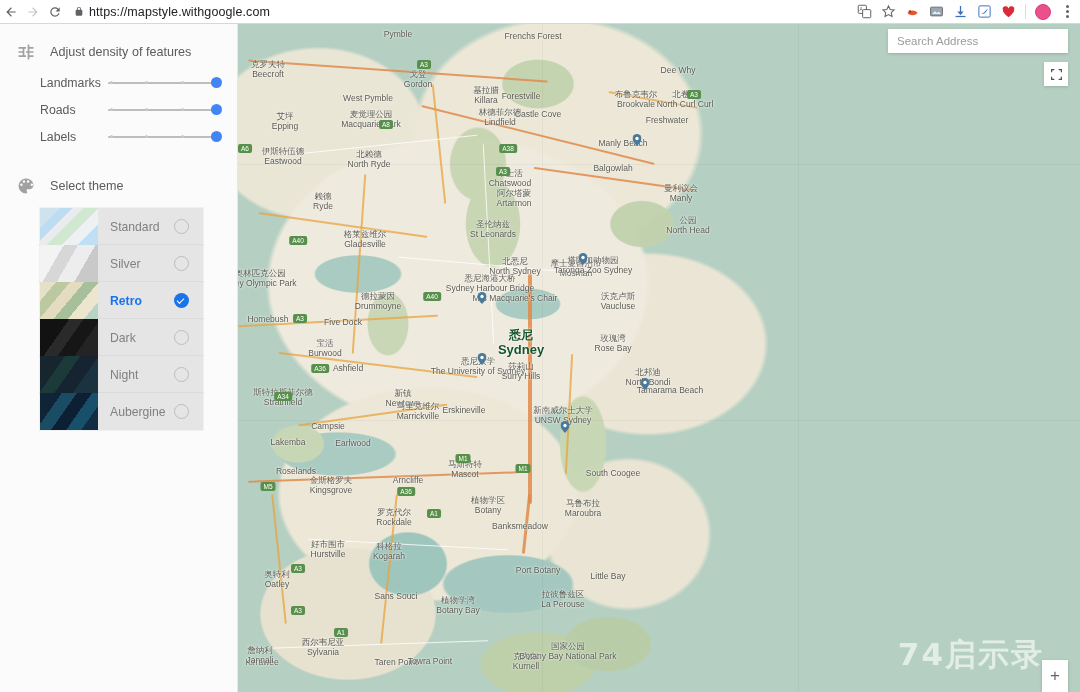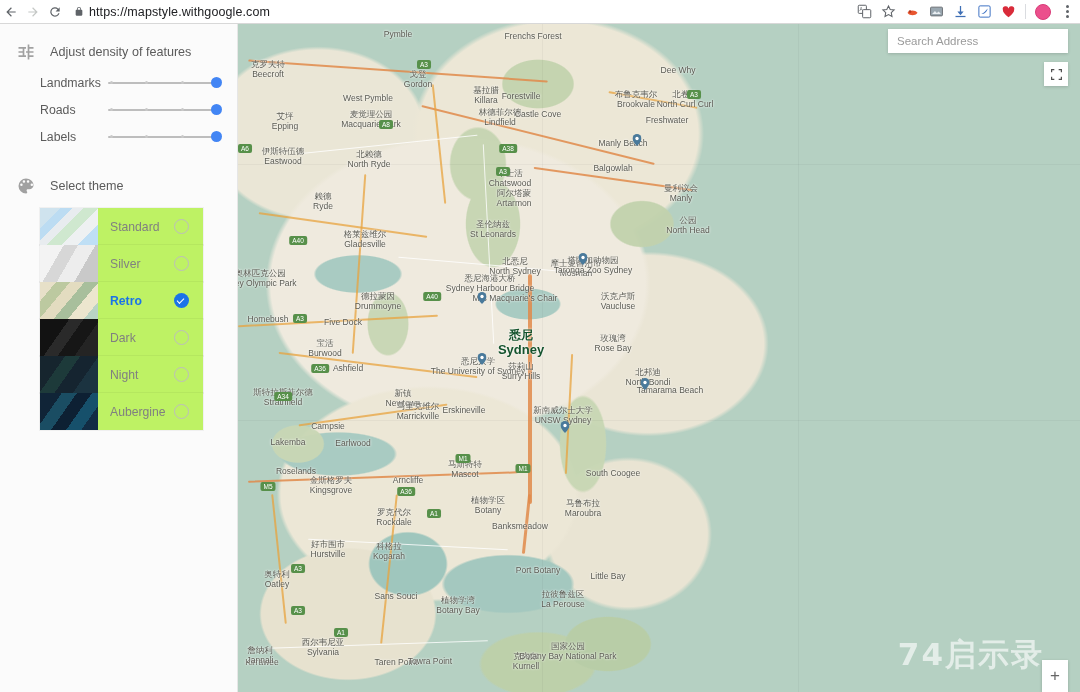--- a/index.html
+++ b/index.html
@@ -82,21 +82,21 @@
   }
   .slider-track .thumb {
     position:absolute; right:-2px; top:2px; width:11px; height:11px;
     border-radius:50%; background:#4285F4;
   }
 
   
   #theme-list { padding:4px 0 0 40px; }
   .theme-row {
     display:flex; align-items:center; width:163px; height:37px;
-    background:#bef264; margin-bottom:0px; cursor:pointer;
+    background:#e5e5e5; margin-bottom:0px; cursor:pointer;
     box-shadow: 0 0 0 1px rgba(0,0,0,0.045);
   }
   .theme-thumb { width:58px; height:37px; flex:0 0 auto; background-size:cover; }
   .theme-name { flex:1 1 auto; font-size:12.2px; color:#808080; padding-left:12px; }
   .theme-row.selected .theme-name { color:#1a73e8; font-weight:bold; }
   .radio {
     width:15px;height:15px;border-radius:50%;border:1.6px solid #bdbdbd;
     margin-right:14px; flex:0 0 auto;
   }
   .radio.checked {

